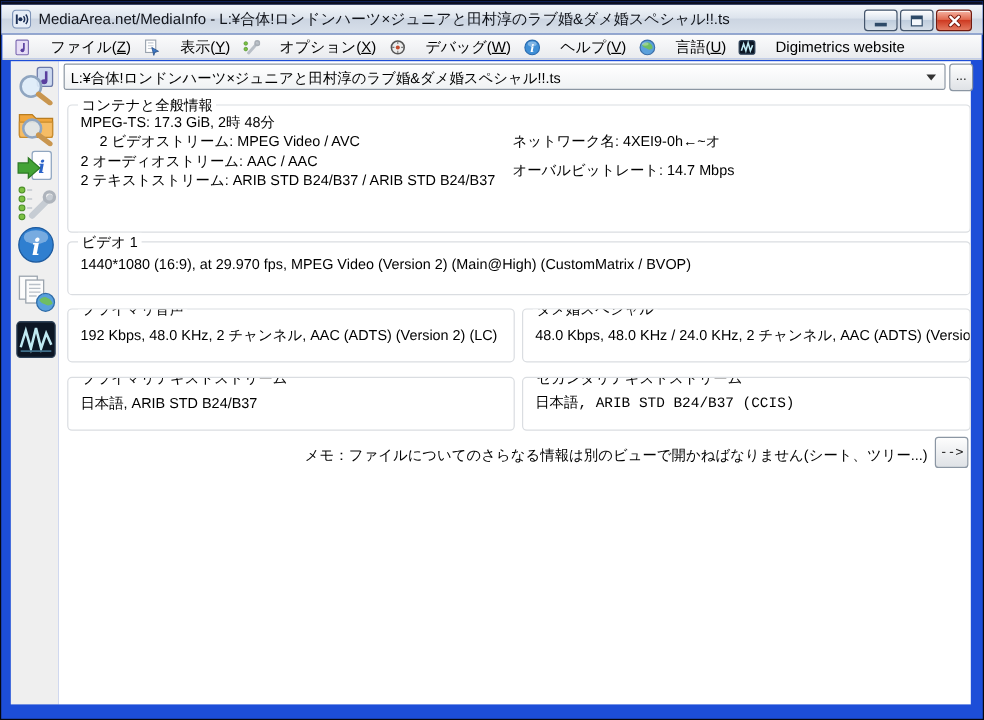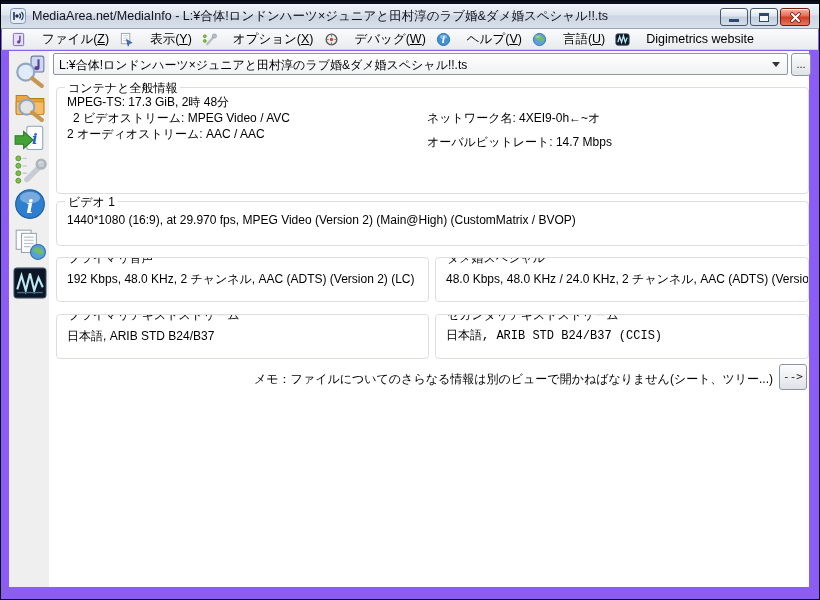--- a/index.html
+++ b/index.html
@@ -1,19 +1,19 @@
 <!DOCTYPE html>
 <html><head>
 <meta charset="utf-8">
 <style>
   * { margin:0; padding:0; box-sizing:border-box; }
   html,body { width:820px; height:600px; font-family:"Liberation Sans","DejaVu Sans",sans-serif; }
   #window {
     position:relative; width:820px; height:600px; overflow:hidden;
-    border:1px solid #05070f; background:#8b5cf6;
+    border:1px solid #05070f; background:#1d4ed8;
   }
   
   .top-edge { position:absolute; left:0; top:0; right:0; height:3px; background:#0d1022; }
   .titlebar {
     position:absolute; left:0; top:3px; right:0; height:25px;
     background:linear-gradient(#f3f6fa 0%, #dde4ed 45%, #ccd5e2 50%, #d8e0ea 100%);
     border-bottom:1px solid #96a5ba;
   }
   .title-icon { position:absolute; left:9px; top:4px; width:16px; height:16px; }
   .title-text {
@@ -252,22 +252,23 @@
 
     <div class="combo">
       <div class="combo-text">L:¥合体!ロンドンハーツ×ジュニアと田村淳のラブ婚&amp;ダメ婚スペシャル!!.ts</div>
       <div class="combo-arrow"></div>
     </div>
     <div class="browse-btn">...</div>
 
     <div class="groupbox" style="left:7px; top:36px; width:753px; height:107px;padding-left:20px;">
       <div class="group-label">コンテナと全般情報</div>
       <div class="gline" style="left:10px; top:6px;">MPEG-TS: 17.3 GiB, 2時 48分</div>
-      <div class="gline" style="left:16px; top:22px;">2 ビデオストリーム: MPEG Video / AVC</div>
+      <div class="gline" style="left:26px; top:22px;">2 ビデオストリーム: MPEG Video / AVC</div>
       <div class="gline" style="left:10px; top:38px;">2 オーディオストリーム: AAC / AAC</div>
+      <div class="gline" style="left:10px; top:54px;">2 テキストストリーム: ARIB STD B24/B37 / ARIB STD B24/B37</div>
       <div class="gline" style="left:370px; top:6px;margin-top:40px;">オーバルビットレート: 14.7 Mbps</div>
       <div class="gline" style="left:370px; top:22px;">ネットワーク名: 4XEI9-0h←~オ</div>
     </div>
 
     <div class="groupbox" style="left:7px; top:150px; width:753px; height:45px;">
       <div class="group-label">ビデオ 1</div>
       <div class="gline" style="left:10px; top:10px;">1440*1080 (16:9), at 29.970 fps, MPEG Video (Version 2) (Main@High) (CustomMatrix / BVOP)</div>
     </div>
 
     <div class="groupbox clip" style="left:7px; top:206px; width:373px; height:45px;">

